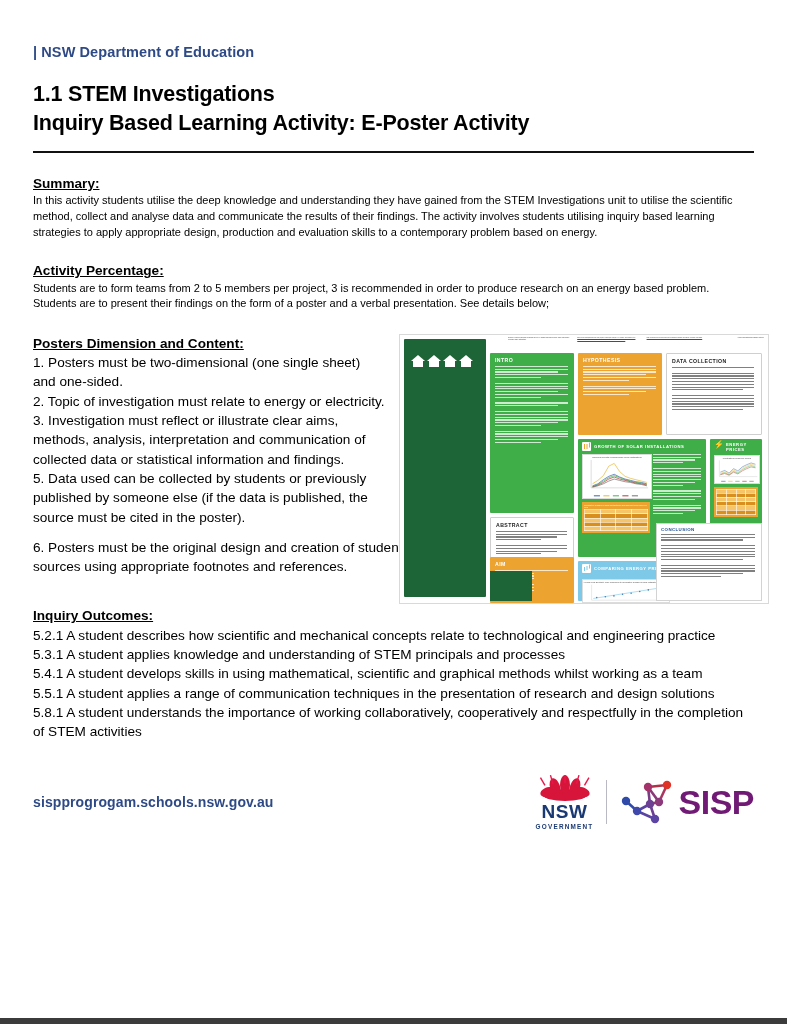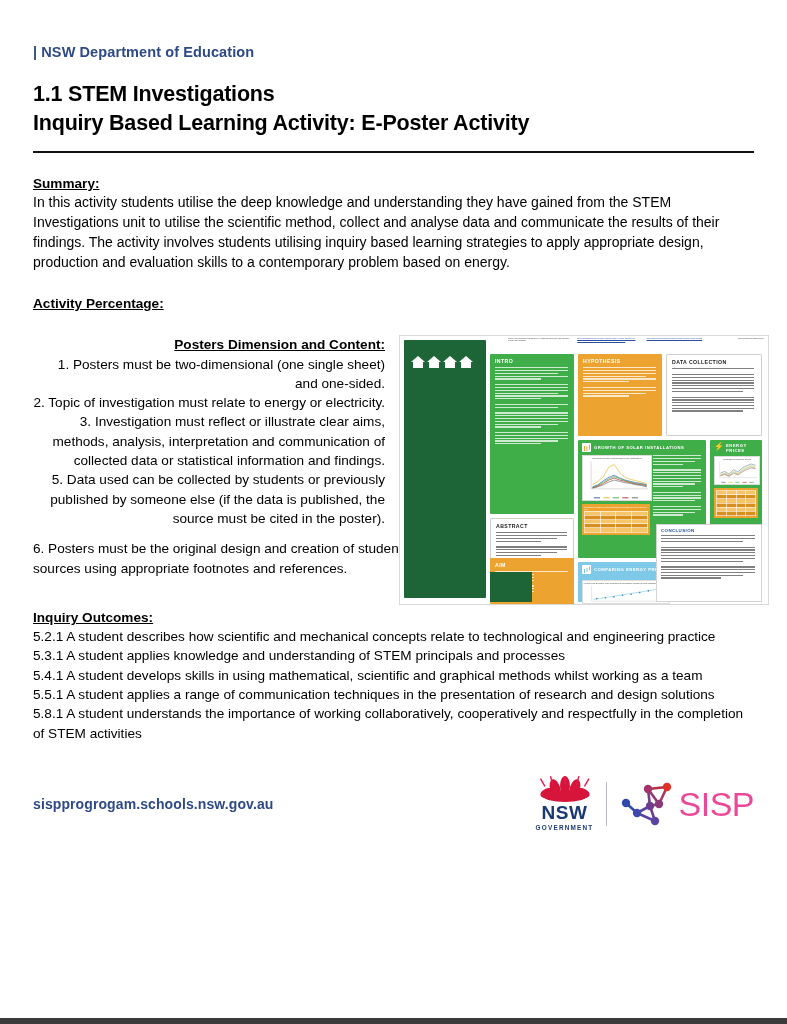--- a/index.html
+++ b/index.html
@@ -59,32 +59,31 @@
   .section {
     margin-top: 21px;
     font-size: 13.6px;
     line-height: 1.42;
   }
   .section-head {
     font-weight: bold;
     font-size: 13.6px;
     text-decoration: underline;
   }
-  .para { font-size: 14px; line-height: 1.42; }
+  .para { font-size: 11px; line-height: 1.42; }
 
   
   .cols {
     margin-top: 22px;
     position: relative;
   }
   .left-col {
     width: 352px;
     font-size: 13.6px;
     line-height: 1.42;
-    text-align: right;
   }
   .left-col .item { }
   .left-col .item:first-of-type { margin-top: 0px; }
   .full-item {
     margin-top: 11px;
     font-size: 13.6px;
     line-height: 1.42;
     width: 100%;
   }
 
@@ -312,22 +311,22 @@
   .nsw-sub {
     font-size: 6.4px;
     font-weight: bold;
     color: #1b3a73;
     letter-spacing: 1.2px;
     margin-top: 2px;
   }
   .sisp-wrap { display:flex; align-items:center; gap: 2px; }
   .sisp-word {
     font-size: 34px;
-    font-weight: normal;
-    color: #ec4899;
+    font-weight: bold;
+    color: #701a75;
     letter-spacing: -0.5px;
     line-height: 1;
   }
 </style>
 </head>
 <body>
 
 <div class="page">
 
   <div class="dept-line">| NSW Department of Education</div>
@@ -338,20 +337,21 @@
   </div>
   <div class="title-rule"></div>
 
   <div class="section">
     <div class="section-head">Summary:</div>
     <div class="para">In this activity students utilise the deep knowledge and understanding they have gained from the STEM Investigations unit to utilise the scientific method, collect and analyse data and communicate the results of their findings. The activity involves students utilising inquiry based learning strategies to apply appropriate design, production and evaluation skills to a contemporary problem based on energy.</div>
   </div>
 
   <div class="section">
     <div class="section-head">Activity Percentage:</div>
+    <div class="para">Students are to form teams from 2 to 5 members per project, 3 is recommended in order to produce research on an energy based problem. Students are to present their findings on the form of a poster and a verbal presentation. See details below;</div>
   </div>
 
   <div class="cols">
 
     <div class="poster">
       <div class="poster-inner">
 
         <div class="p-topbar">
           <span class="seg">Graphs / www.cleanenergyregulator.gov.au All Charts and sources are from data about no small scale installation</span>
           <span class="seg link">http://www.australianpower.com.au/our-company/energy-by-region-and-state/? We research and data from prices that was collected Australia and more</span>

